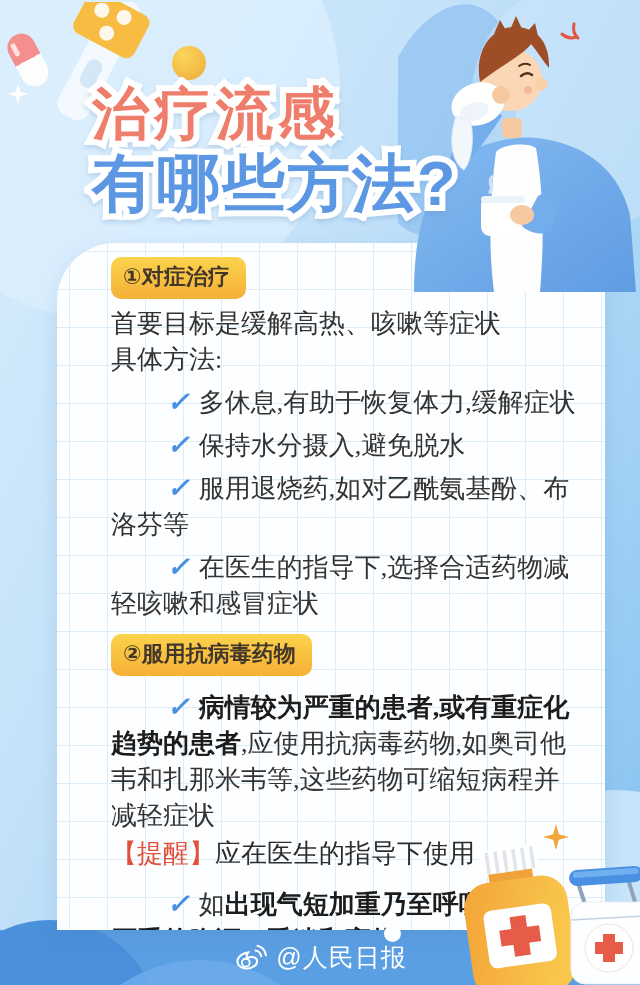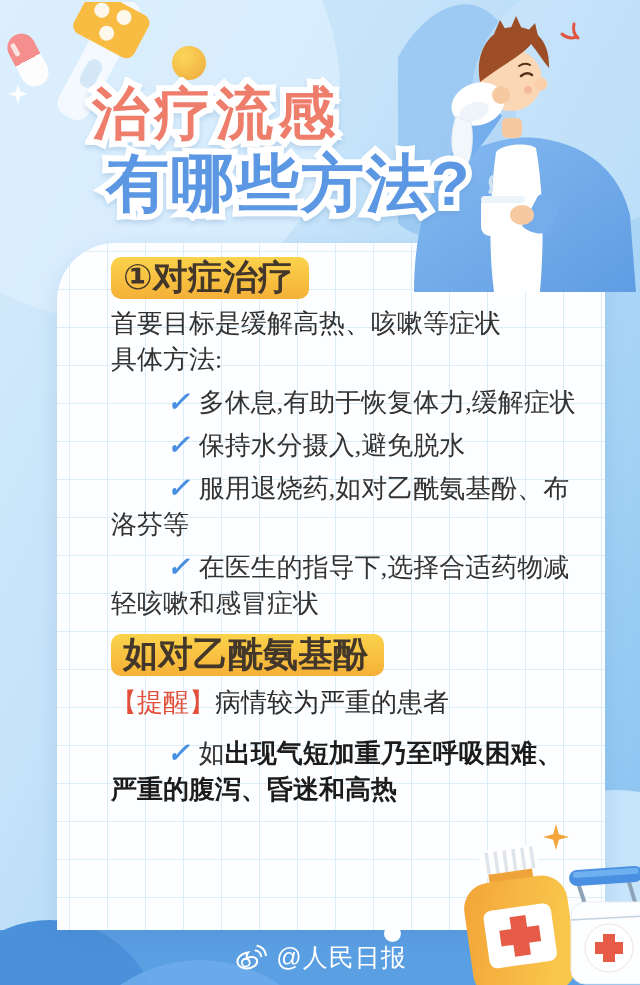--- a/index.html
+++ b/index.html
@@ -24,34 +24,34 @@
   .capsule::after{content:"";position:absolute;left:5px;top:6px;width:5px;height:14px;border-radius:3px;background:rgba(255,255,255,.75);}
   .testkit{position:absolute;left:42px;top:2px;z-index:2;}
   .pill-circle{position:absolute;left:172px;top:46px;width:34px;height:34px;border-radius:50%;
     background:radial-gradient(circle at 35% 30%,#fbd65a,#efa93c);z-index:2;}
   
   .title{position:absolute;left:92px;top:82px;z-index:6;filter:drop-shadow(0 3px 2px rgba(90,140,190,.25));}
   .outline{position:relative;}
   .outline::before{content:attr(data-text);position:absolute;left:0;top:0;z-index:-1;
     -webkit-text-stroke:12px #ffffff;letter-spacing:inherit;white-space:nowrap;}
   .t1{font-size:57px;font-weight:900;color:#ee7e6b;letter-spacing:5px;line-height:1.1;}
-  .t2{font-size:63px;font-weight:900;color:#5b97e3;letter-spacing:2px;line-height:1.1;margin-top:4px;margin-left:14px;}
+  .t2{font-size:63px;font-weight:900;color:#5b97e3;letter-spacing:2px;line-height:1.1;margin-top:4px;}
   
   .person{position:absolute;left:398px;top:0;z-index:3;}
   
   .card{position:absolute;left:57px;top:243px;width:548px;height:687px;box-sizing:border-box;
     padding:14px 24px 0 54px;border-radius:58px 26px 0 0;overflow:hidden;z-index:2;
     background-color:#fcfeff;
     background-image:linear-gradient(to right,#dcedf8 1px,transparent 1px),
                      linear-gradient(to bottom,#dcedf8 1px,transparent 1px);
     background-size:38px 38px;background-position:12px 8px;
     box-shadow:0 8px 20px rgba(70,120,180,.16);}
   .card-section{margin:0 0 12px 0;}
   .badge{display:inline-block;background:linear-gradient(180deg,#fbd34c,#f5b037);
-    color:#42372a;font-weight:700;font-size:35px;line-height:36px;
+    color:#42372a;font-weight:700;font-size:22px;line-height:36px;
     padding:2px 16px 4px 12px;border-radius:10px;margin-bottom:7px;}
   .line{margin:0;font-size:26px;line-height:36px;color:#333333;font-family:Liberation Serif, serif;}
   .check{text-indent:56px;margin-top:6px;}
   .tick{color:#4a90e2;font-weight:700;font-style:italic;font-size:27px;margin-right:9px;}
   .seg-bold{color:#1c1c1c;font-weight:800;}
   .reminder{font-family:"Liberation Serif","DejaVu Serif",serif;line-height:40px;}
   .rem-label{color:#e2503c;font-weight:400;}
   .rem-text{color:#2c2c2c;}
   
   .bottle{position:absolute;left:448px;top:845px;z-index:4;transform:rotate(-8deg);}
@@ -135,21 +135,21 @@
     <path d="M92,192 c5,-5 -3,-9 2,-15" stroke="#cfe3f5" stroke-width="3.5" fill="none" stroke-linecap="round"></path>
     <rect x="83" y="196" width="44" height="40" rx="9" fill="#ffffff"></rect>
     <rect x="83" y="196" width="44" height="7" rx="3.5" fill="#ecf4fb"></rect>
     <path d="M140,196 C150,190 160,196 162,206 L152,232 C142,236 130,232 124,226 Z" fill="#74adec"></path>
     <ellipse cx="124" cy="215" rx="12" ry="10" fill="#f6c9a0"></ellipse>
   </svg>
 
   <main class="card">
     <div id="sections">
         <section class="card-section"><div class="badge">①对症治疗</div><p class="line">首要目标是缓解高热、咳嗽等症状</p><p class="line">具体方法:</p><p class="line check"><span class="tick">✓</span><span class="seg">多休息,有助于恢复体力,缓解症状</span></p><p class="line check"><span class="tick">✓</span><span class="seg">保持水分摄入,避免脱水</span></p><p class="line check"><span class="tick">✓</span><span class="seg">服用退烧药,如对乙酰氨基酚、布洛芬等</span></p><p class="line check"><span class="tick">✓</span><span class="seg">在医生的指导下,选择合适药物减轻咳嗽和感冒症状</span></p></section>
-        <section class="card-section"><div class="badge">如对乙酰氨基酚</div><p class="line reminder"><span class="rem-label">【提醒】</span><span class="rem-text">病情较为严重的患者</span></p></section>
+        <section class="card-section"><div class="badge">②服用抗病毒药物</div><p class="line check"><span class="tick">✓</span><span class="seg-bold">病情较为严重的患者,或有重症化趋势的患者</span><span class="seg">,应使用抗病毒药物,如奥司他韦和扎那米韦等,这些药物可缩短病程并减轻症状</span></p><p class="line reminder"><span class="rem-label">【提醒】</span><span class="rem-text">应在医生的指导下使用</span></p></section>
         <section class="card-section"><p class="line check"><span class="tick">✓</span><span class="seg">如</span><span class="seg-bold">出现气短加重乃至呼吸困难、严重的腹泻、昏迷和高热</span></p></section>
       </div>
 
   </main>
 
   <svg class="bottle" width="140" height="150" viewBox="0 0 140 150">
     <defs>
       <linearGradient id="ob" x1="0" y1="0" x2="1" y2="0.3">
         <stop offset="0" stop-color="#f3a438"></stop>
           <stop offset="1" stop-color="#f9c74c"></stop>

